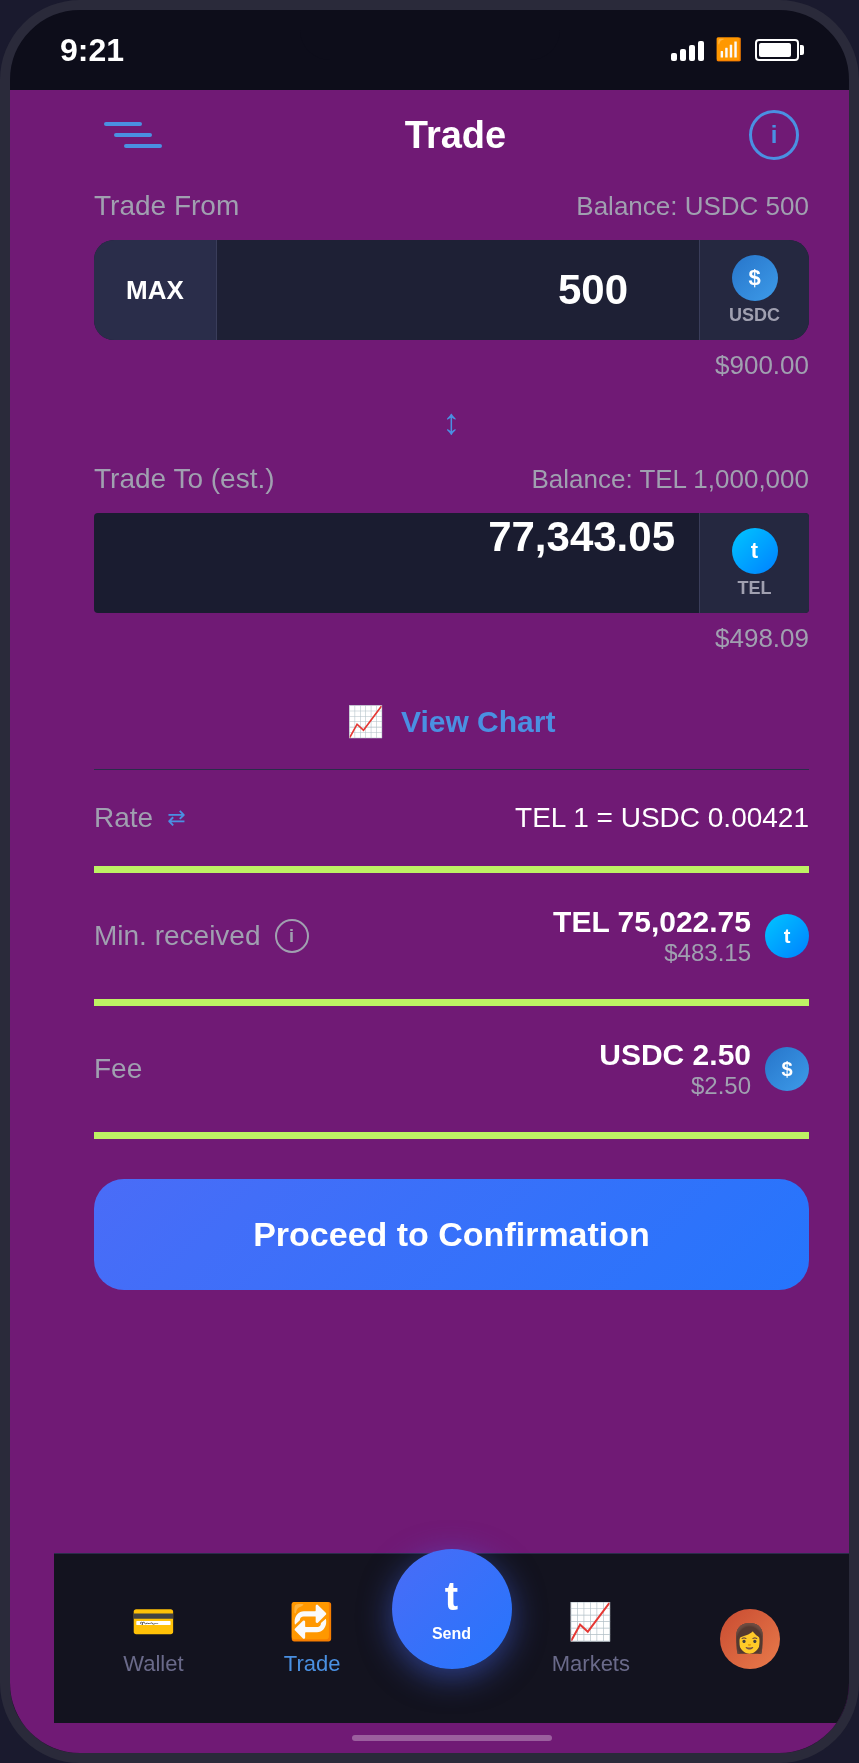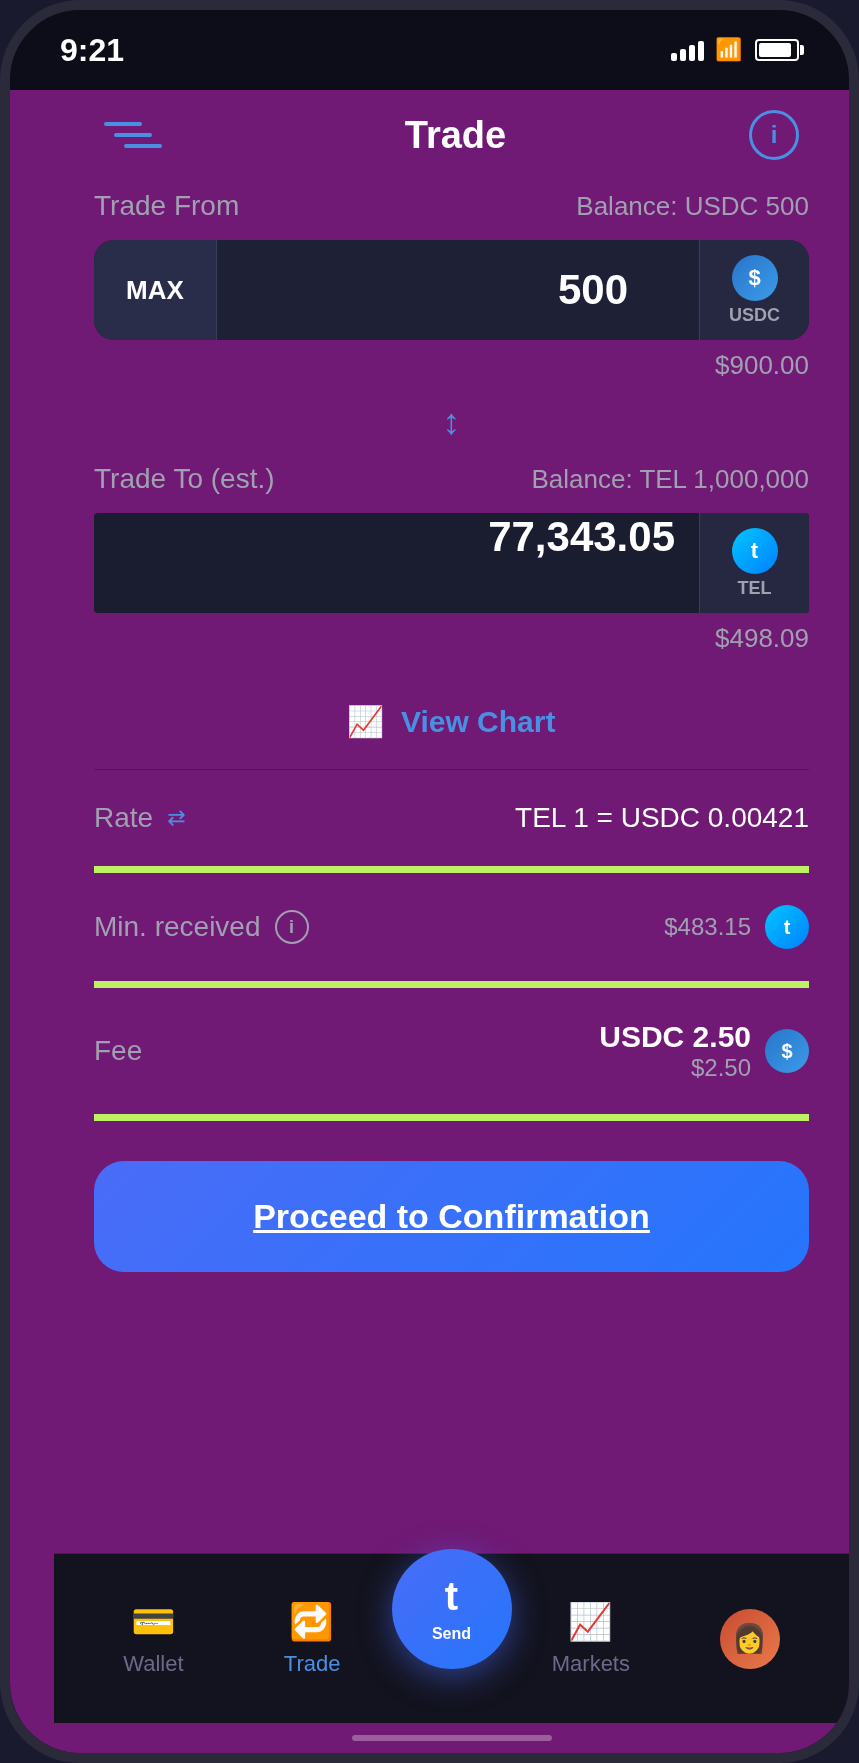--- a/index.html
+++ b/index.html
@@ -397,21 +397,20 @@
       border: none;
       border-radius: 30px;
       color: #fff;
       font-size: 34px;
       font-weight: 700;
       padding: 36px 0;
       width: 100%;
       cursor: pointer;
       margin: 40px 0;
       text-align: center;
-      text-decoration: underline;
     }
 
     
     .bottom-nav {
       height: 170px;
       background: #13131f;
       border-top: 1px solid #2a2d4a;
       display: flex;
       align-items: center;
       justify-content: space-around;
@@ -627,20 +626,21 @@
       </div>
 
       
       <div class="info-row">
         <div class="info-row-label">
           <span>Min. received</span>
           <div class="info-icon-circle">i</div>
         </div>
         <div class="value-with-icon">
           <div>
+            <div class="info-row-value-main">TEL 75,022.75</div>
             <div class="info-row-value-sub">$483.15</div>
           </div>
           <div class="token-icon-tel" style="width:44px;height:44px;font-size:20px;">t</div>
         </div>
       </div>
 
       
       <div class="info-row">
         <span class="info-row-label">Fee</span>
         <div class="value-with-icon">

